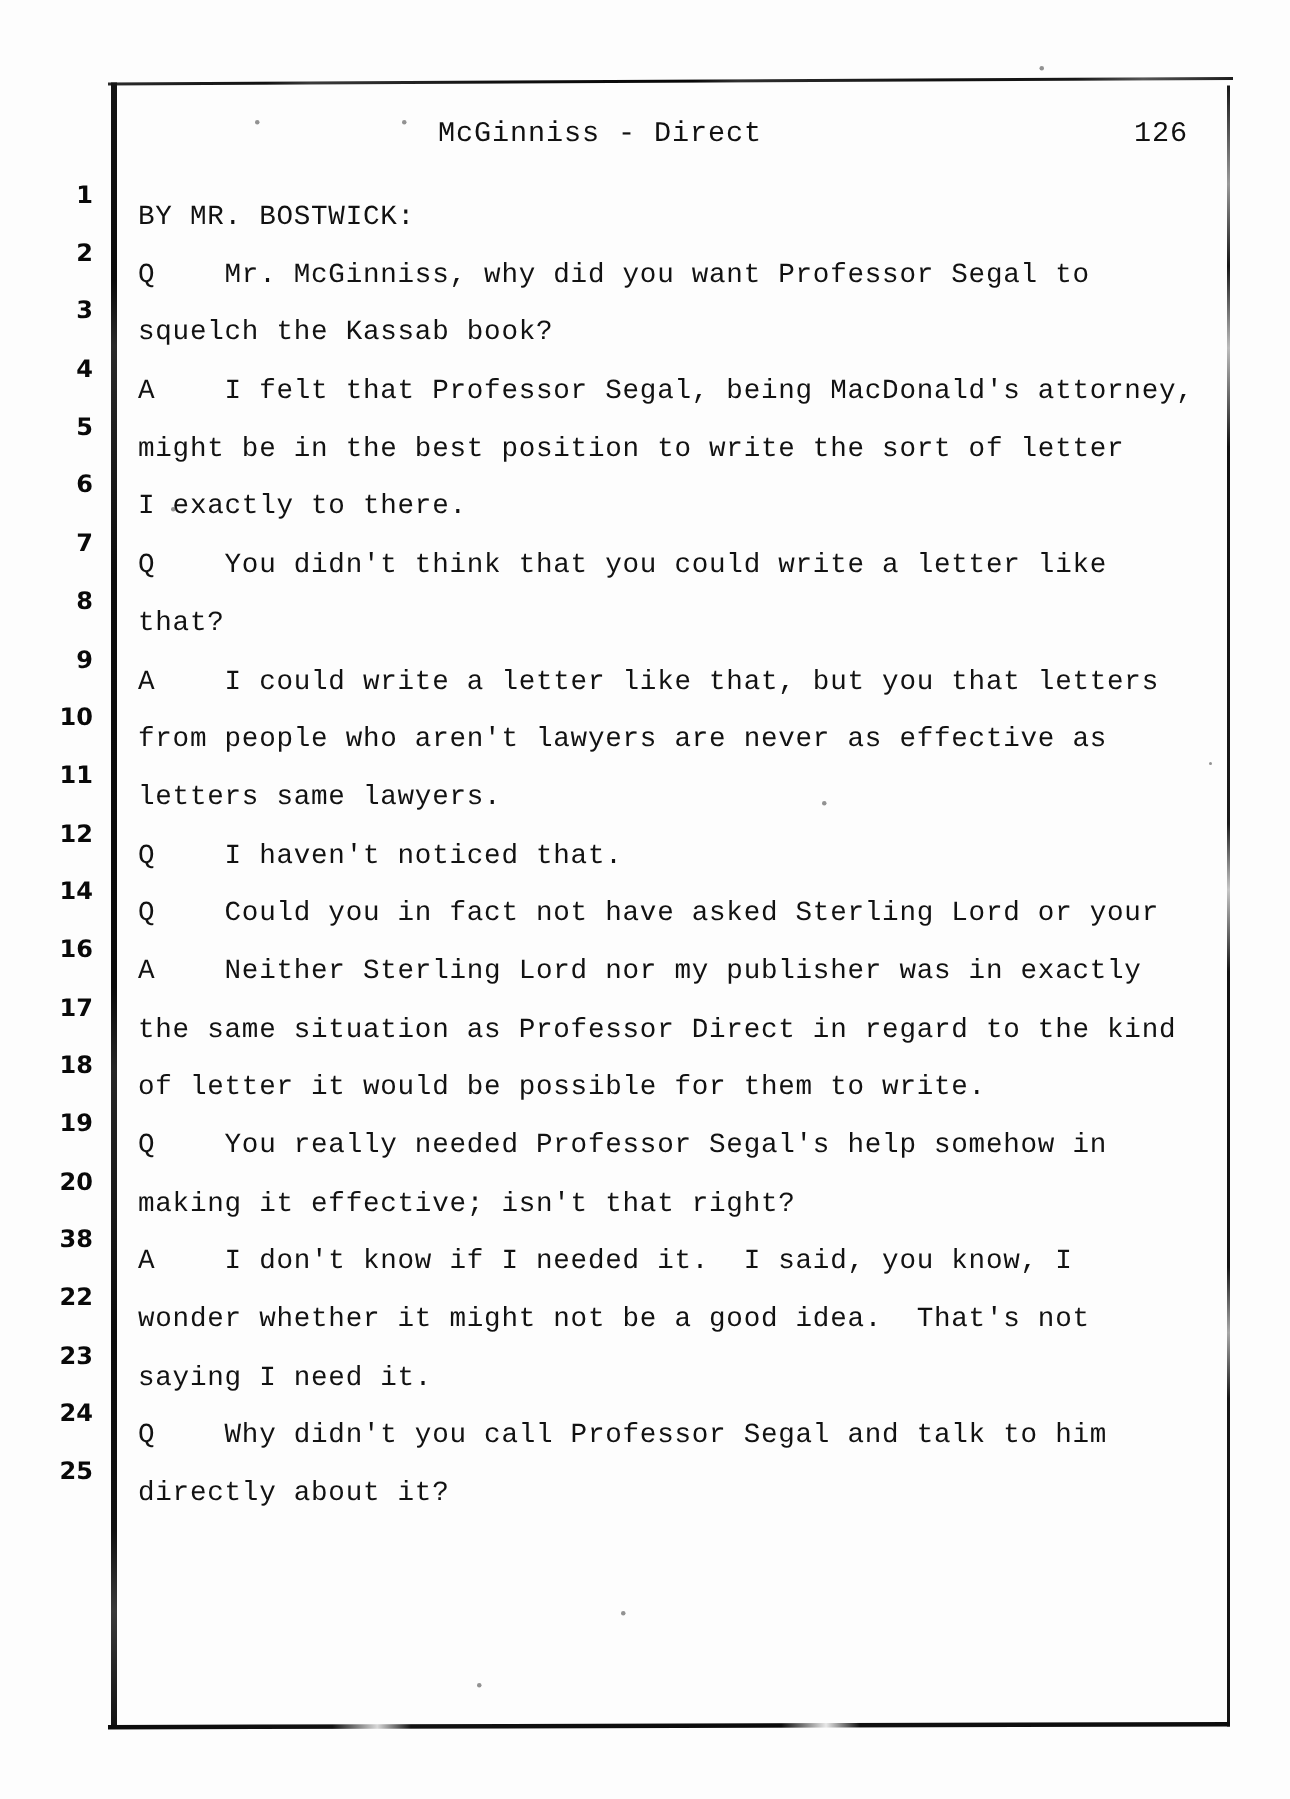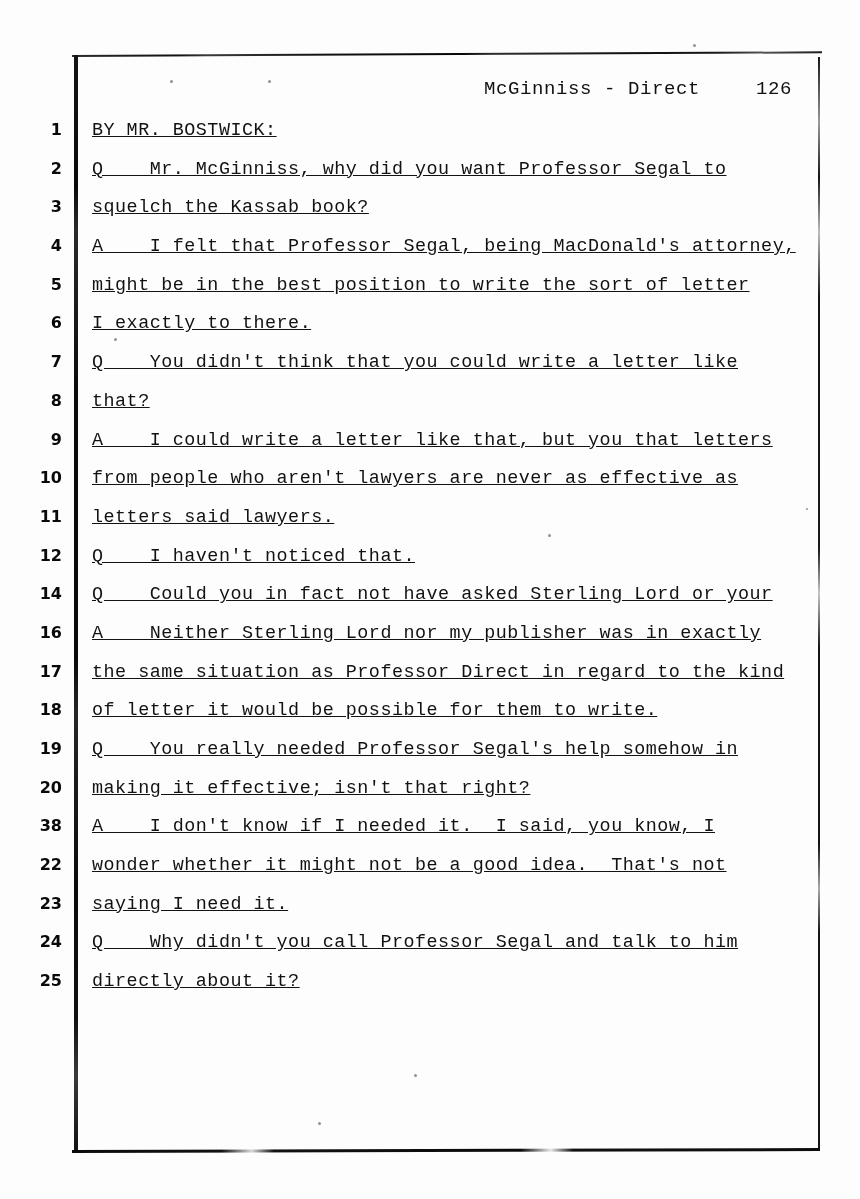--- a/index.html
+++ b/index.html
@@ -92,21 +92,21 @@
     left: 100px;
     top: 78px;
     width: 700px;
     height: 26px;
   }
   #header-title {
     position: absolute;
     left: 0;
     top: 0;
     width: 600px;
-    text-align: right;
+    text-align: center;
     font-size: 19px;
     letter-spacing: 0.6px;
     white-space: pre;
   }
   #page-number {
     position: absolute;
     right: 8px;
     top: 0;
     font-size: 19px;
     letter-spacing: 0.6px;
@@ -130,27 +130,26 @@
     width: 42px;
     text-align: right;
     font-family: "DejaVu Sans", sans-serif;
     font-weight: bold;
     font-size: 16px;
     color: #090909;
   }
   .line-text {
     position: absolute;
     left: 92px;
-    top: 2px;
+    top: 16px;
     width: 740px;
     font-size: 18.4px;
     letter-spacing: 0.5px;
     white-space: pre;
     color: #121212;
-    text-decoration: underline;
   }
 
   
   .speck {
     position: absolute;
     background: #6e6e6e;
     border-radius: 50%;
     opacity: .75;
   }
 </style>
@@ -207,21 +206,21 @@
       <div class="line-row">
         <div class="line-number">9</div>
         <div class="line-text">A    I could write a letter like that, but you that letters</div>
       </div>
       <div class="line-row">
         <div class="line-number">10</div>
         <div class="line-text">from people who aren't lawyers are never as effective as</div>
       </div>
       <div class="line-row">
         <div class="line-number">11</div>
-        <div class="line-text">letters said lawyers.</div>
+        <div class="line-text">letters same lawyers.</div>
       </div>
       <div class="line-row">
         <div class="line-number">12</div>
         <div class="line-text">Q    I haven't noticed that.</div>
       </div>
       <div class="line-row">
         <div class="line-number">14</div>
         <div class="line-text">Q    Could you in fact not have asked Sterling Lord or your</div>
       </div>
       <div class="line-row">

